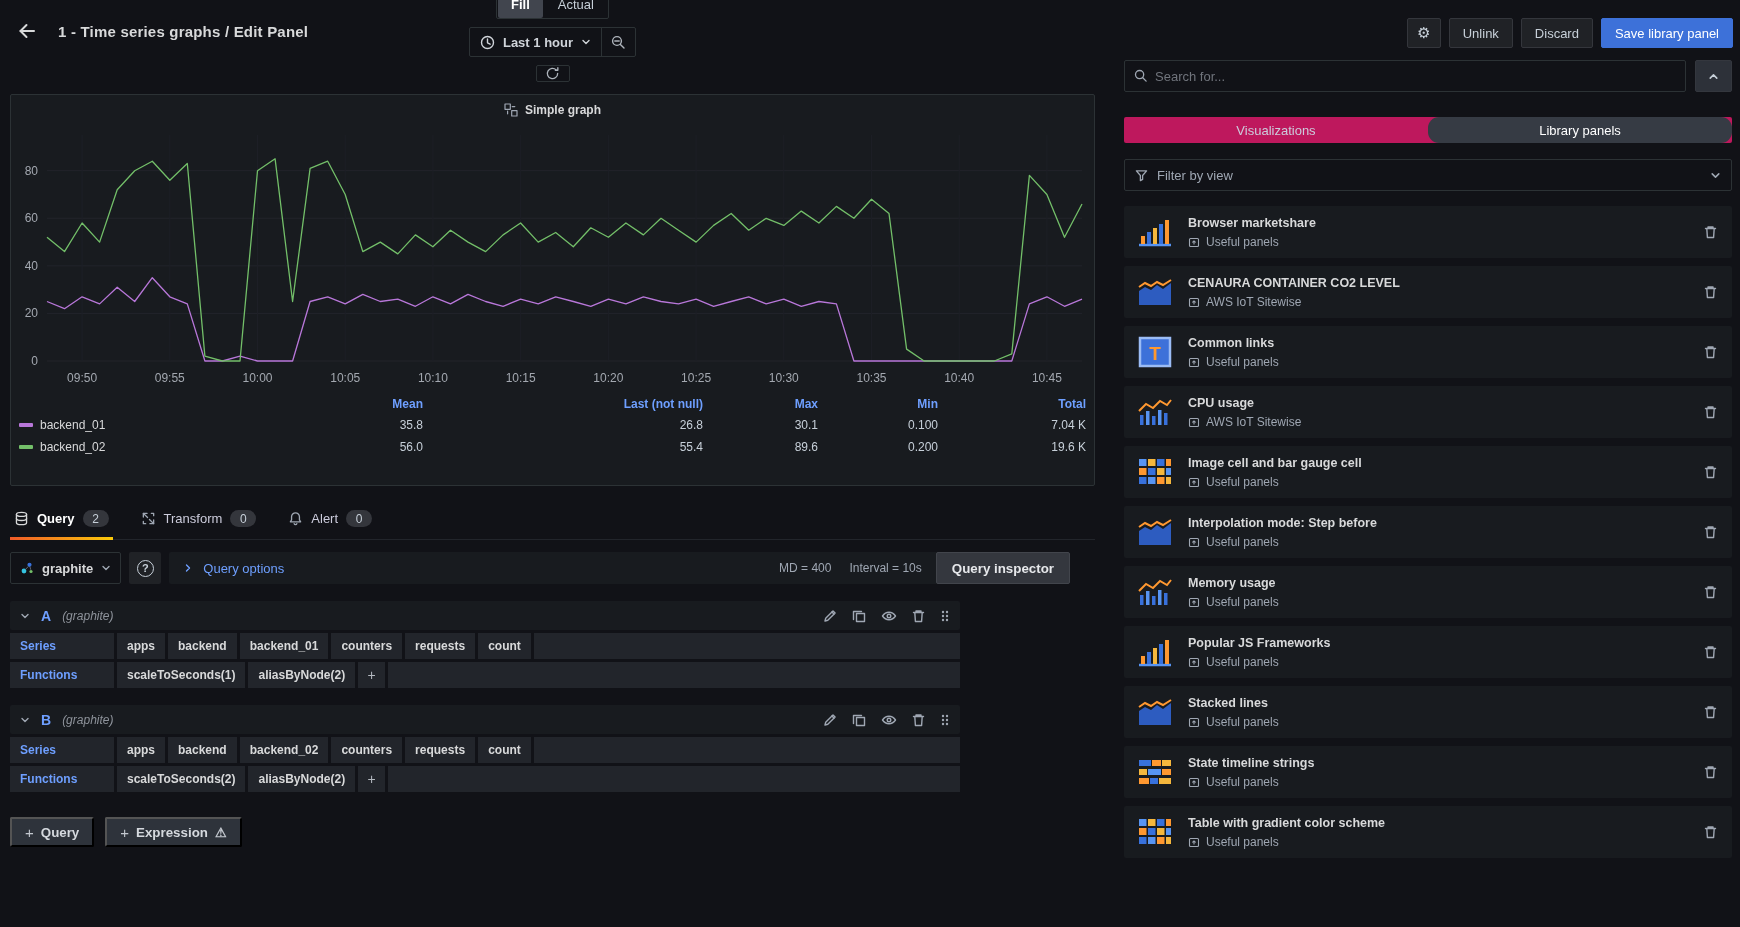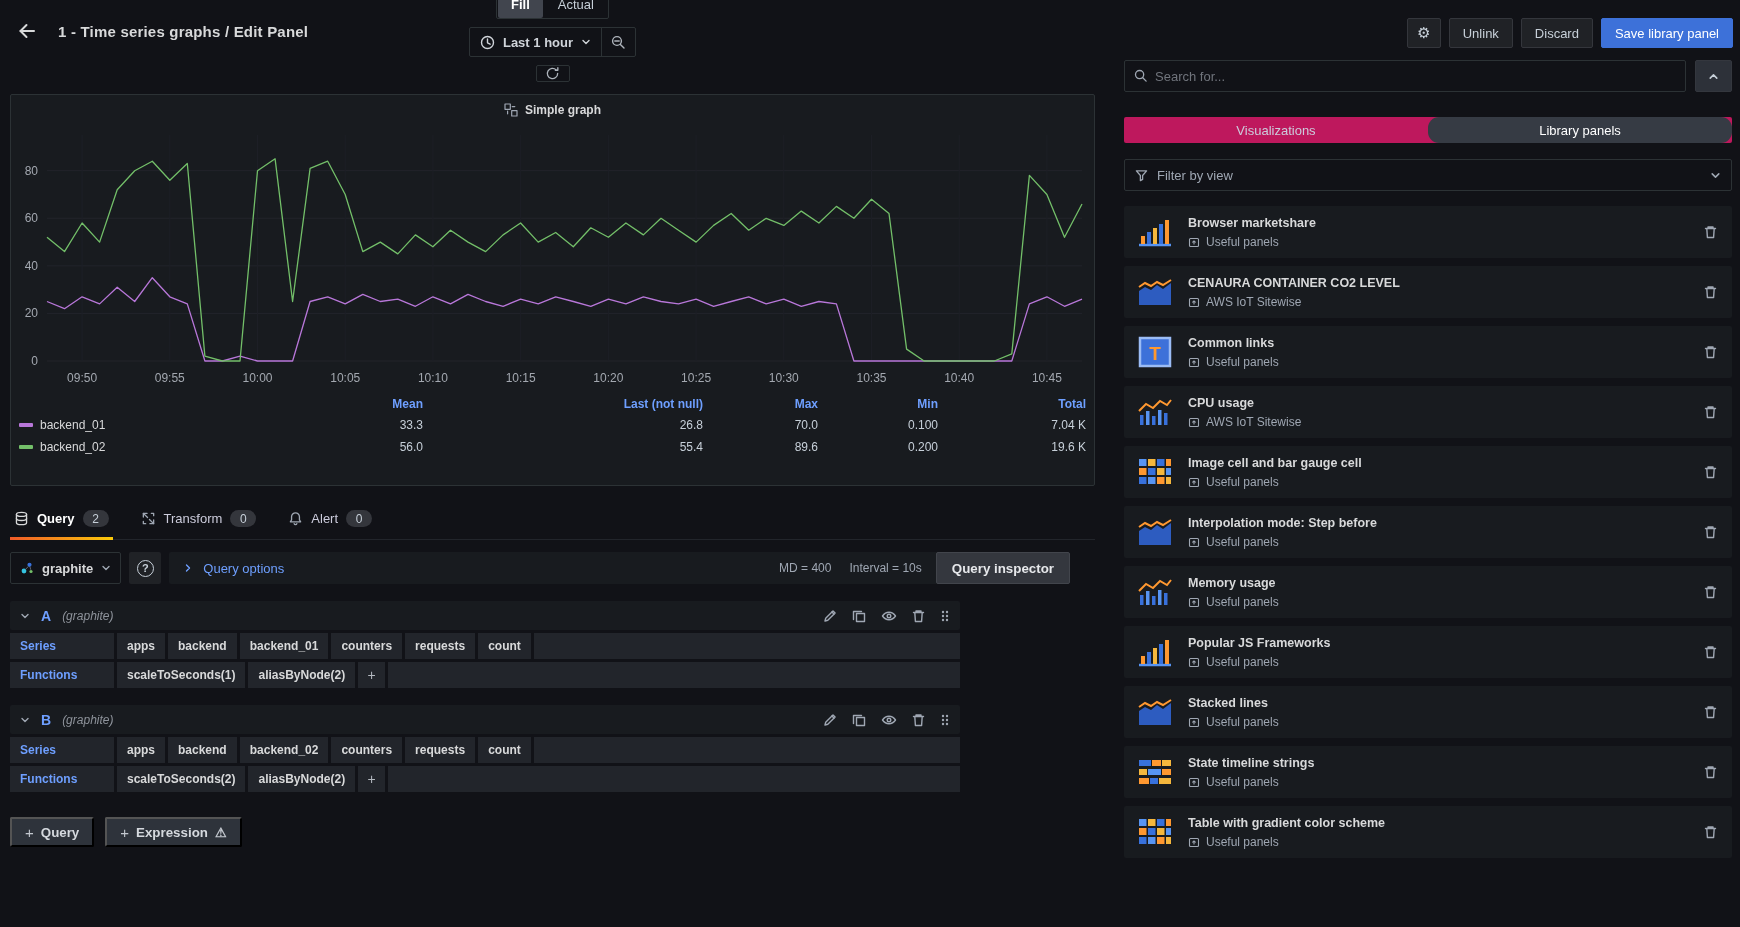--- a/index.html
+++ b/index.html
@@ -233,23 +233,23 @@
             <span class="num">Last (not null)</span>
             <span class="num">Max</span>
             <span class="num">Min</span>
             <span class="num">Total</span>
           </div>
           <div class="legend-row lr-data">
             <span class="series-name">
               <span class="swatch" style="background: rgb(184, 119, 217);"></span>
               <span>backend_01</span>
             </span>
-            <span class="num">33.3</span>
+            <span class="num">35.8</span>
             <span class="num">26.8</span>
-            <span class="num">70.0</span>
+            <span class="num">30.1</span>
             <span class="num">0.100</span>
             <span class="num">7.04 K</span>
           </div>
           <div class="legend-row lr-data">
             <span class="series-name">
               <span class="swatch" style="background: rgb(115, 191, 105);"></span>
               <span>backend_02</span>
             </span>
             <span class="num">56.0</span>
             <span class="num">55.4</span>

